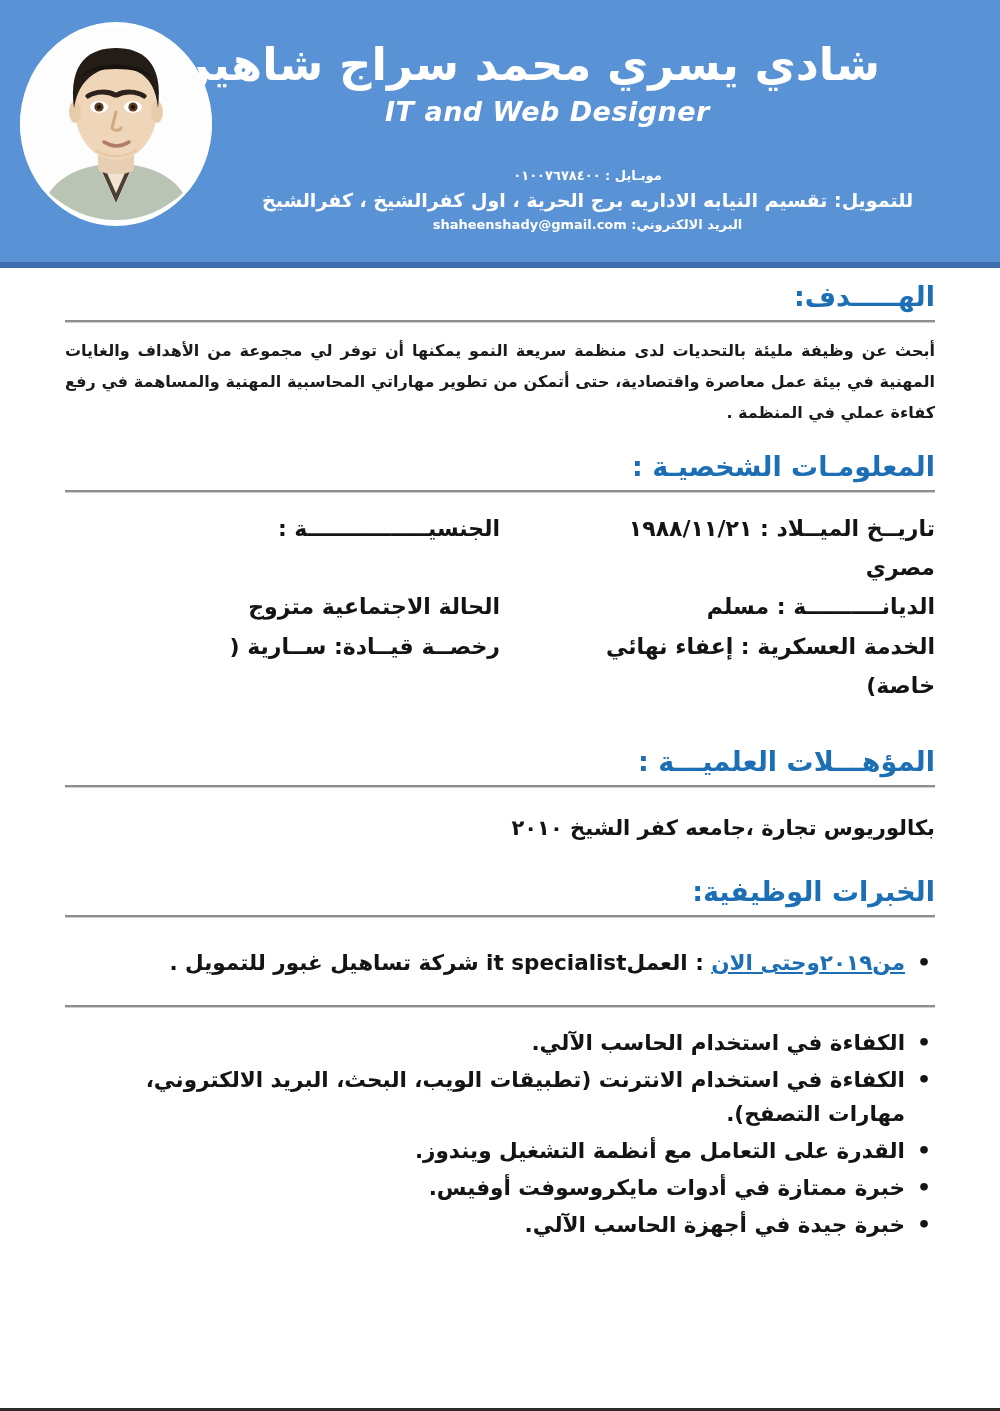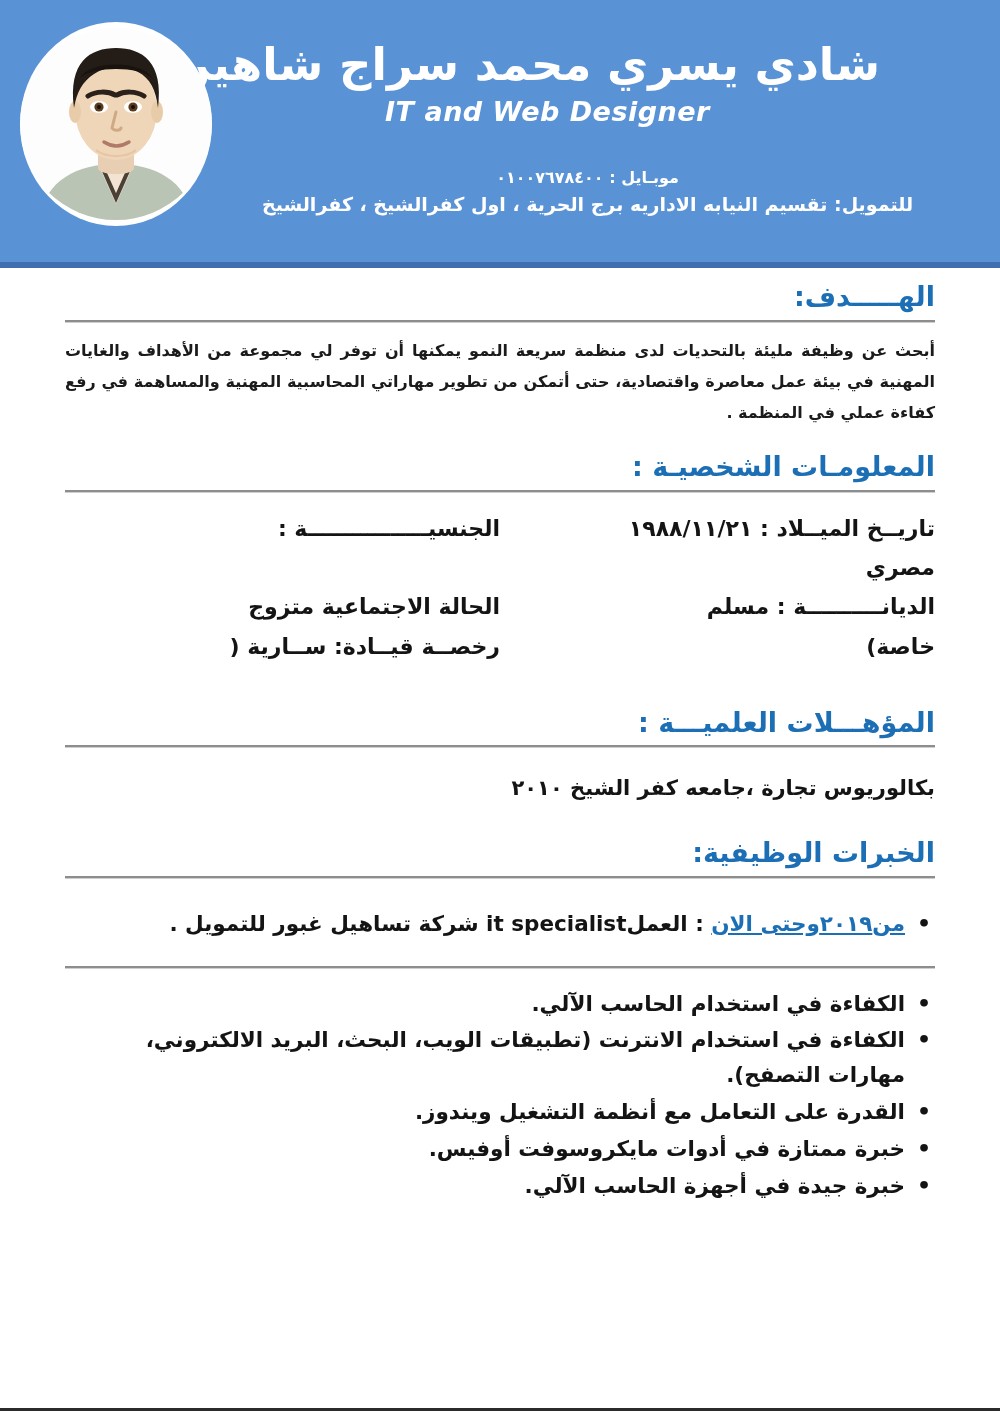--- a/index.html
+++ b/index.html
@@ -65,21 +65,21 @@
   .contact-lines {
     position: absolute;
     top: 166px;
     right: 40px;
     left: 215px;
     text-align: center;
     direction: rtl;
   }
   .contact-line {
     color: #ffffff;
-    font-size: 16px;
+    font-size: 13px;
     font-weight: bold;
     line-height: 1.52;
     white-space: nowrap;
   }
   .contact-line.addr {
     font-size: 19px;
   }
   .contact-line .ltr {
     direction: ltr;
     unicode-bidi: embed;
@@ -206,20 +206,24 @@
       </div>
 
       <div class="contact-lines">
         <div class="contact-line">
           <span>موبـايل :</span>
           <span class="ltr">٠١٠٠٧٦٧٨٤٠٠</span>
         </div>
         <div class="contact-line addr">
           <span>للتمويل:</span>
           <span>تقسيم النيابه الاداريه برج الحرية ، اول كفرالشيخ ، كفرالشيخ</span>
+        </div>
+        <div class="contact-line">
+          <span>البريد الالكتروني:</span>
+          <span class="ltr">shaheenshady@gmail.com</span>
         </div>
       </div>
 
       <div class="photo">
         <svg viewBox="0 0 192 204" xmlns="http://www.w3.org/2000/svg" aria-hidden="true">
           <defs>
             <clipPath id="circ">
                 <circle cx="96" cy="102" r="96"></circle>
               </clipPath>
           </defs>
@@ -271,20 +275,21 @@
     </div>
 
     <div class="section" style="margin-top:22px;">
       <div class="sec-title">المعلومـات الشخصيـة :</div>
       <div class="sec-rule"></div>
       <div class="pi-grid" style="margin-top:16px;">
         <div class="pi-col right">
           <div class="pi-row">تاريــخ الميــلاد : ١٩٨٨/١١/٢١</div>
           <div class="pi-row">مصري</div>
           <div class="pi-row">الديانــــــــــة : مسلم</div>
+          <div class="pi-row">الخدمة العسكرية : إعفاء نهائي</div>
           <div class="pi-row">خاصة)</div>
         </div>
         <div class="pi-col left">
           <div class="pi-row">الجنسيــــــــــــــــة :</div>
           <div class="pi-row pi-spacer">&nbsp;</div>
           <div class="pi-row">الحالة الاجتماعية متزوج</div>
           <div class="pi-row">رخصــة قيــادة: ســارية (</div>
         </div>
       </div>
     </div>

